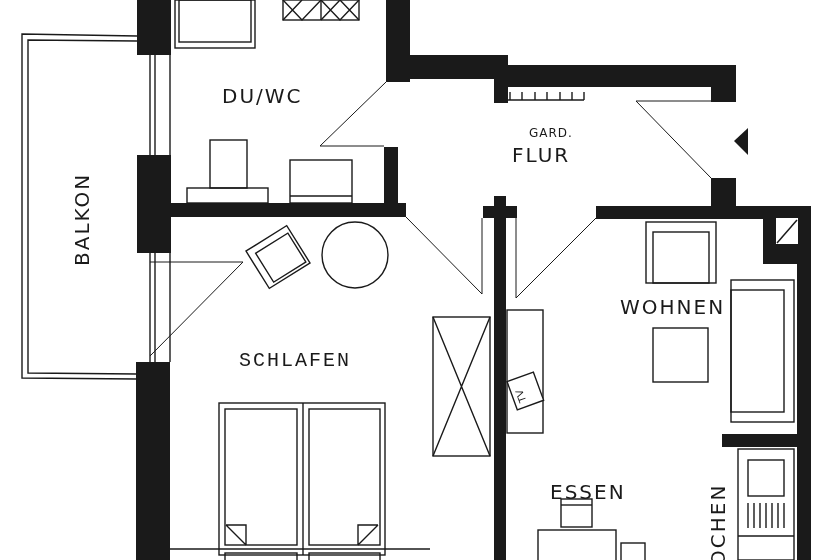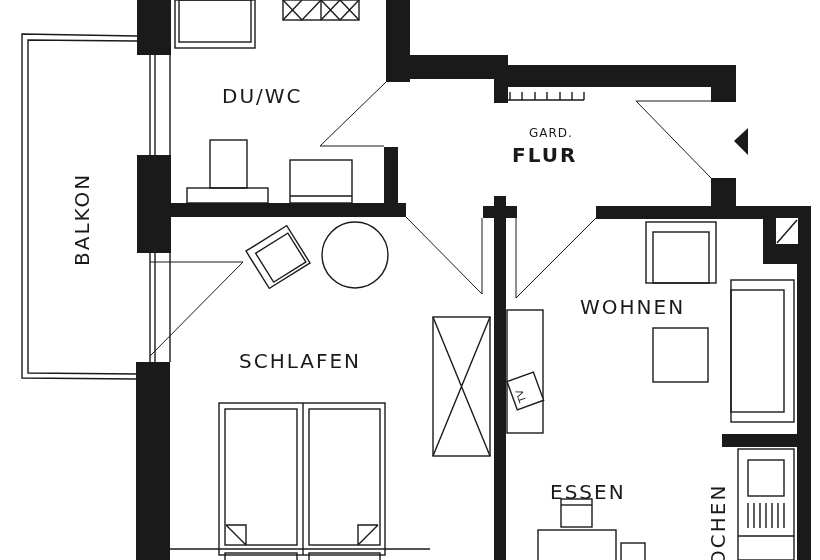--- a/index.html
+++ b/index.html
@@ -135,19 +135,19 @@
 
   <g transform="translate(525,390) rotate(-20)">
     <rect x="-14" y="-14" width="28" height="30" fill="#fff" stroke="#1a1a1a" stroke-width="1.4"></rect>
   </g>
 
   <path d="M748 128 L734 141 L748 155 Z" fill="#1a1a1a"></path>
 </svg>
 
 <div class="room-label lbl-big vertical" style="left:70px; top:266px; transform: rotate(-90deg);">BALKON</div>
 <div class="room-label lbl-big" style="left:222px; top:84px;">DU/WC</div>
-<div class="room-label lbl-big" style="left:512px; top:143px;font-weight:bold;">FLUR</div>
+<div class="room-label lbl-big" style="left:512px; top:143px;">FLUR</div>
 <div class="room-label lbl-small" style="left:529px; top:107px;margin-top:19px;">GARD.</div>
-<div class="room-label lbl-big" style="left:239px; top:349px;">SCHLAFEN</div>
-<div class="room-label lbl-big" style="left:580px; top:295px;">WOHNEN</div>
+<div class="room-label lbl-big" style="left:239px; top:349px;font-family:Liberation Mono, monospace;">SCHLAFEN</div>
+<div class="room-label lbl-big" style="left:620px; top:295px;">WOHNEN</div>
 <div class="room-label lbl-big" style="left:550px; top:480px;">ESSEN</div>
 <div class="room-label lbl-big vertical" style="left:706px; top:580px; transform: rotate(-90deg);">KOCHEN</div>
 <div class="room-label lbl-tv vertical" style="left:518px; top:404px; transform: rotate(-110deg);">TV</div>
 
 </body></html>

